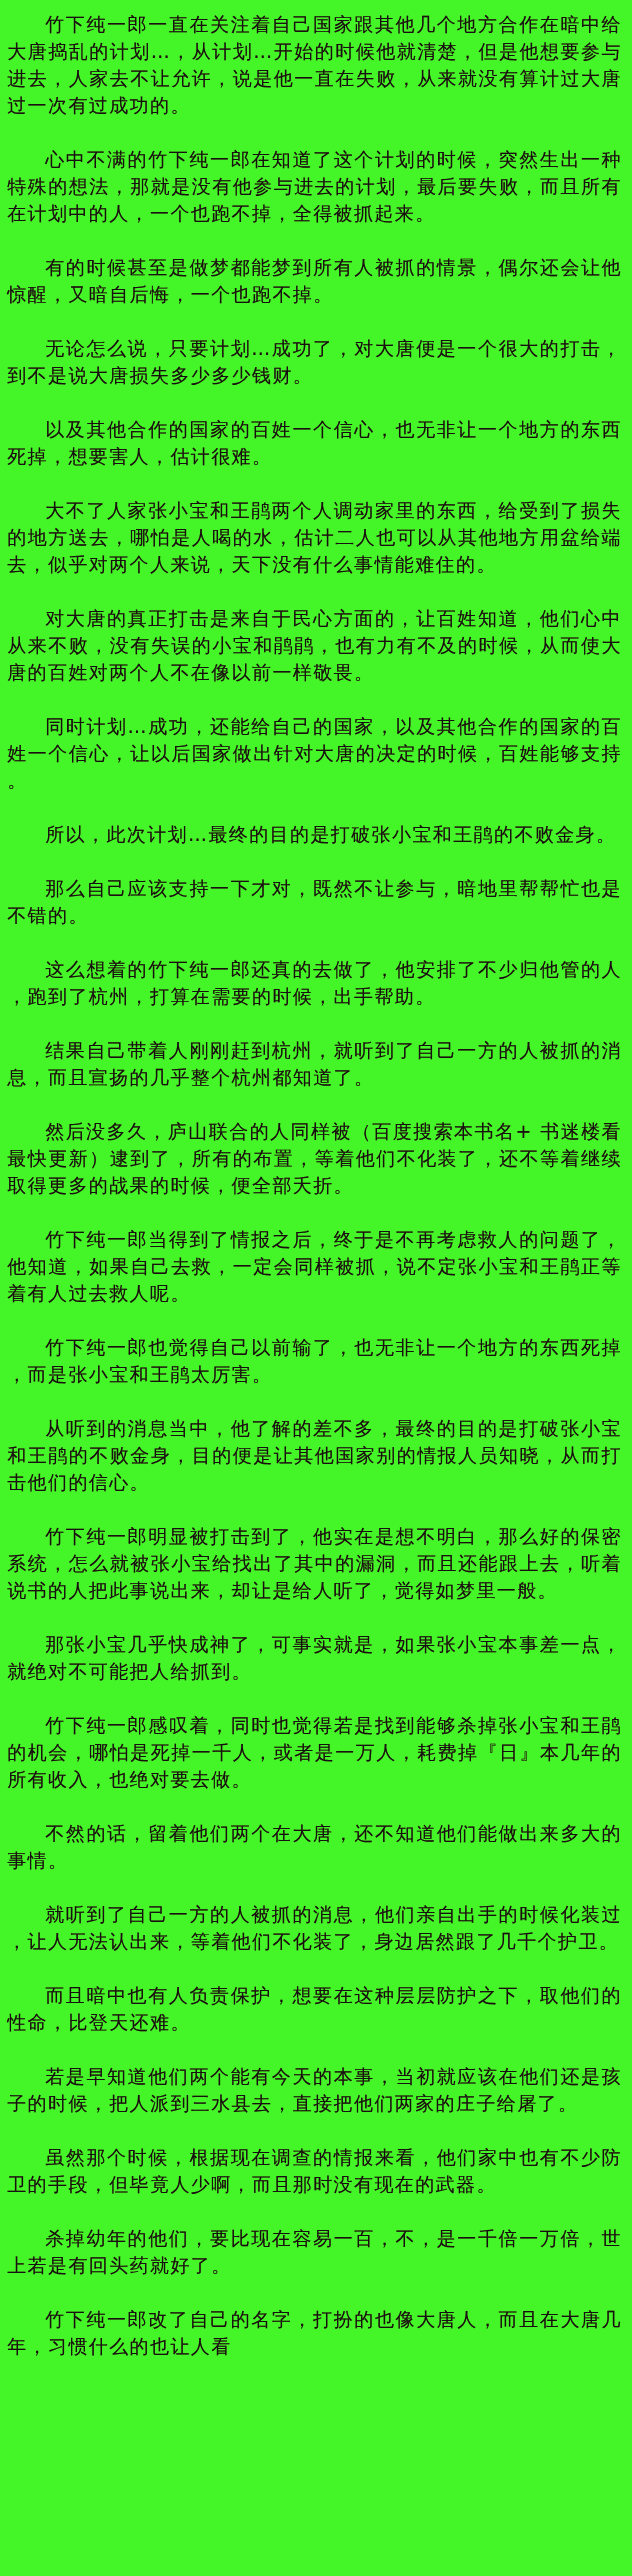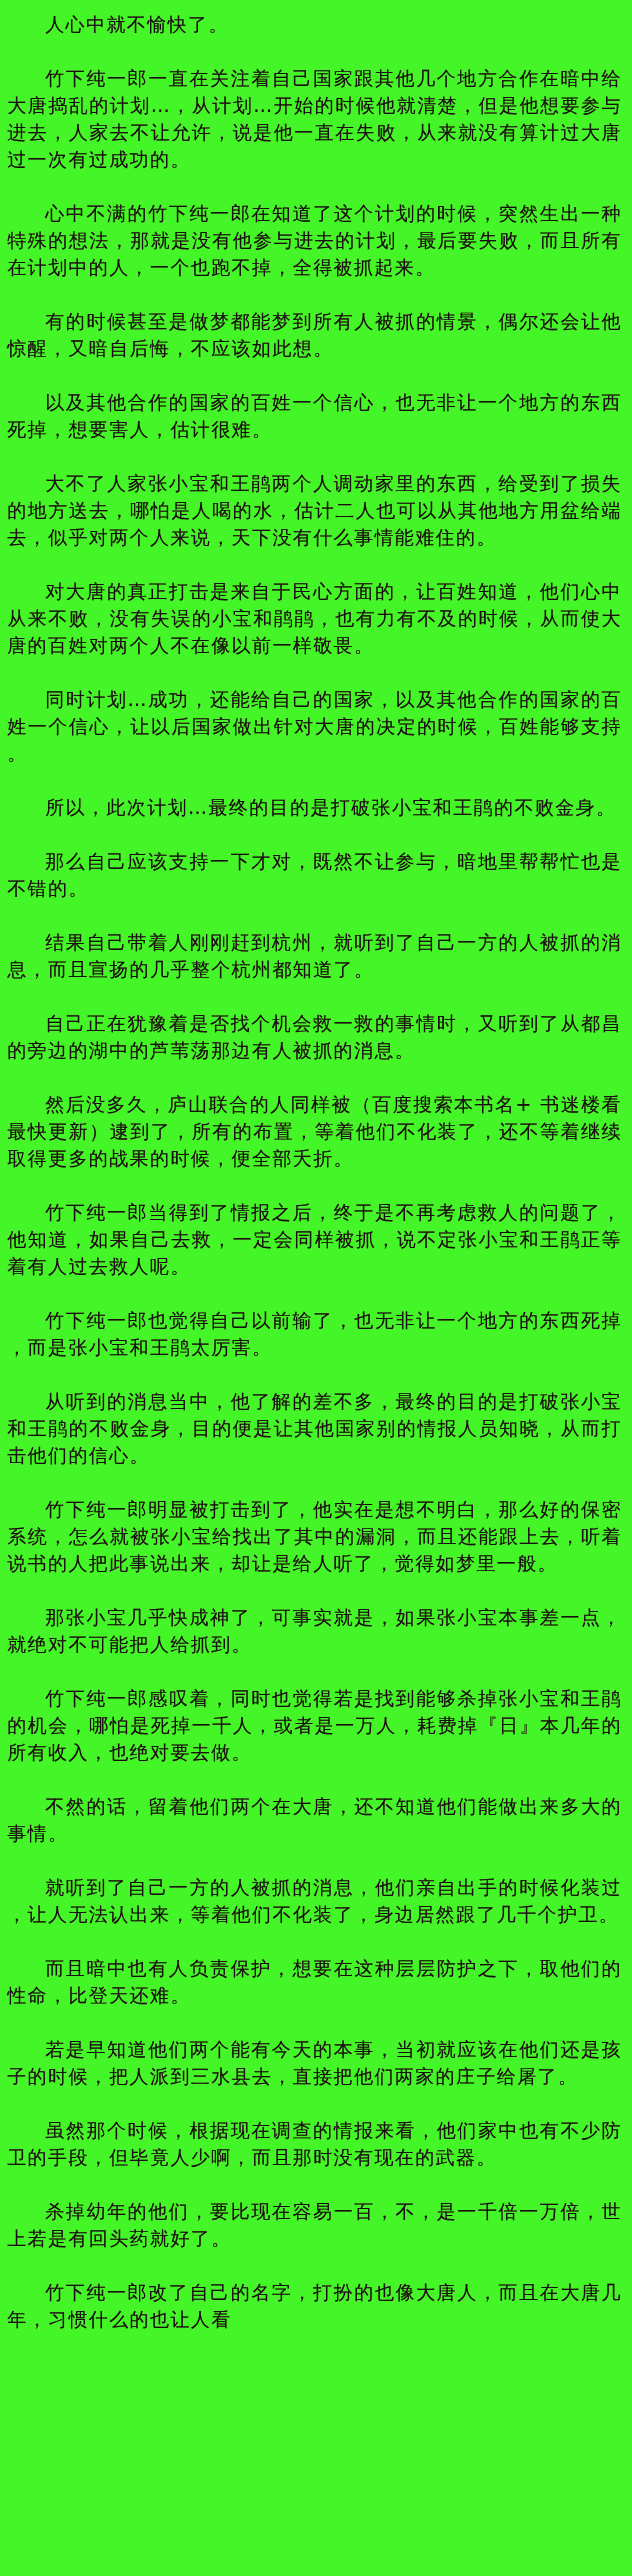--- a/index.html
+++ b/index.html
@@ -33,32 +33,32 @@
     text-shadow: 0 0 0.4px rgba(90, 20, 20, 0.55);
   }
   .novel-page p:last-child {
     margin-bottom: 8px;
   }
 </style>
 </head>
 <body>
 
 <main class="novel-page">
-  <p>人心中就不愉快了。</p>
   <p>竹下纯一郎一直在关注着自己国家跟其他几个地方合作在暗中给大唐捣乱的计划…，从计划…开始的时候他就清楚，但是他想要参与进去，人家去不让允许，说是他一直在失败，从来就没有算计过大唐过一次有过成功的。</p>
   <p>心中不满的竹下纯一郎在知道了这个计划的时候，突然生出一种特殊的想法，那就是没有他参与进去的计划，最后要失败，而且所有在计划中的人，一个也跑不掉，全得被抓起来。</p>
-  <p>有的时候甚至是做梦都能梦到所有人被抓的情景，偶尔还会让他惊醒，又暗自后悔，不应该如此想。</p>
+  <p>有的时候甚至是做梦都能梦到所有人被抓的情景，偶尔还会让他惊醒，又暗自后悔，一个也跑不掉。</p>
+  <p>无论怎么说，只要计划…成功了，对大唐便是一个很大的打击，到不是说大唐损失多少多少钱财。</p>
   <p>以及其他合作的国家的百姓一个信心，也无非让一个地方的东西死掉，想要害人，估计很难。</p>
   <p>大不了人家张小宝和王鹃两个人调动家里的东西，给受到了损失的地方送去，哪怕是人喝的水，估计二人也可以从其他地方用盆给端去，似乎对两个人来说，天下没有什么事情能难住的。</p>
   <p>对大唐的真正打击是来自于民心方面的，让百姓知道，他们心中从来不败，没有失误的小宝和鹃鹃，也有力有不及的时候，从而使大唐的百姓对两个人不在像以前一样敬畏。</p>
   <p>同时计划…成功，还能给自己的国家，以及其他合作的国家的百姓一个信心，让以后国家做出针对大唐的决定的时候，百姓能够支持。</p>
   <p>所以，此次计划…最终的目的是打破张小宝和王鹃的不败金身。</p>
   <p>那么自己应该支持一下才对，既然不让参与，暗地里帮帮忙也是不错的。</p>
+  <p>这么想着的竹下纯一郎还真的去做了，他安排了不少归他管的人，跑到了杭州，打算在需要的时候，出手帮助。</p>
   <p>结果自己带着人刚刚赶到杭州，就听到了自己一方的人被抓的消息，而且宣扬的几乎整个杭州都知道了。</p>
-  <p>自己正在犹豫着是否找个机会救一救的事情时，又听到了从都昌的旁边的湖中的芦苇荡那边有人被抓的消息。</p>
   <p>然后没多久，庐山联合的人同样被（百度搜索本书名+ 书迷楼看最快更新）逮到了，所有的布置，等着他们不化装了，还不等着继续取得更多的战果的时候，便全部夭折。</p>
   <p>竹下纯一郎当得到了情报之后，终于是不再考虑救人的问题了，他知道，如果自己去救，一定会同样被抓，说不定张小宝和王鹃正等着有人过去救人呢。</p>
   <p>竹下纯一郎也觉得自己以前输了，也无非让一个地方的东西死掉，而是张小宝和王鹃太厉害。</p>
   <p>从听到的消息当中，他了解的差不多，最终的目的是打破张小宝和王鹃的不败金身，目的便是让其他国家别的情报人员知晓，从而打击他们的信心。</p>
   <p>竹下纯一郎明显被打击到了，他实在是想不明白，那么好的保密系统，怎么就被张小宝给找出了其中的漏洞，而且还能跟上去，听着说书的人把此事说出来，却让是给人听了，觉得如梦里一般。</p>
   <p>那张小宝几乎快成神了，可事实就是，如果张小宝本事差一点，就绝对不可能把人给抓到。</p>
   <p>竹下纯一郎感叹着，同时也觉得若是找到能够杀掉张小宝和王鹃的机会，哪怕是死掉一千人，或者是一万人，耗费掉『日』本几年的所有收入，也绝对要去做。</p>
   <p>不然的话，留着他们两个在大唐，还不知道他们能做出来多大的事情。</p>
   <p>就听到了自己一方的人被抓的消息，他们亲自出手的时候化装过，让人无法认出来，等着他们不化装了，身边居然跟了几千个护卫。</p>
   <p>而且暗中也有人负责保护，想要在这种层层防护之下，取他们的性命，比登天还难。</p>

